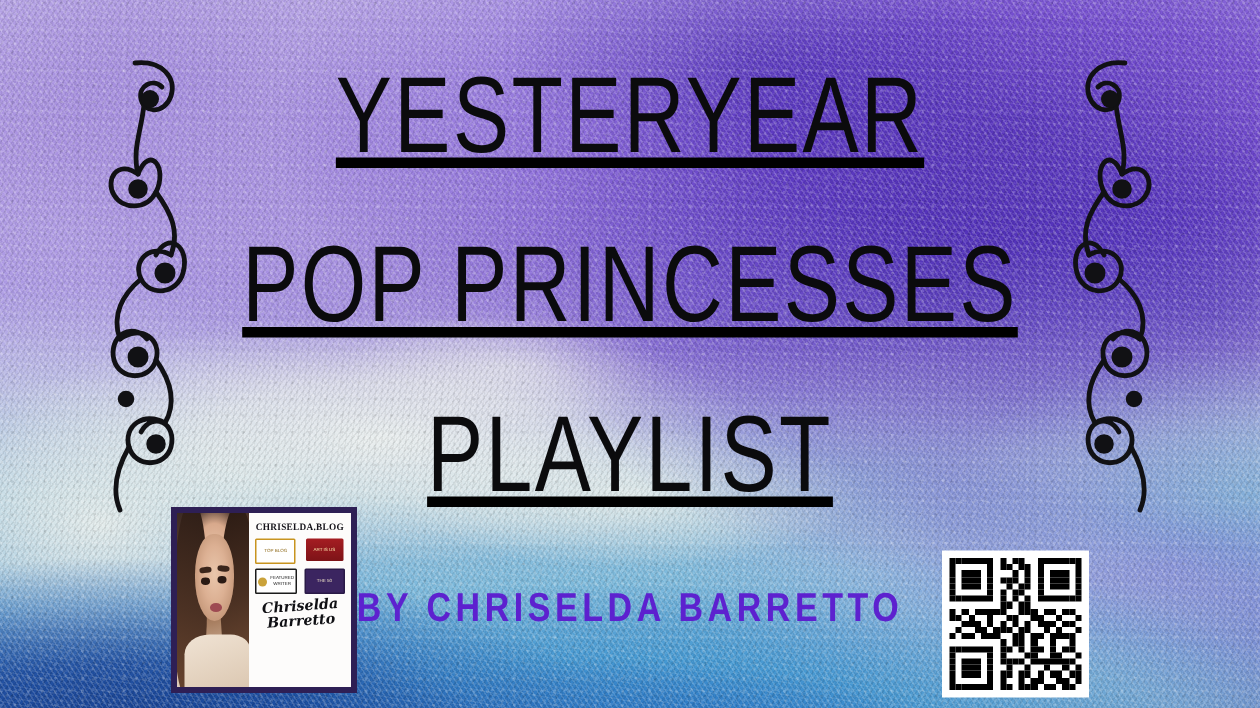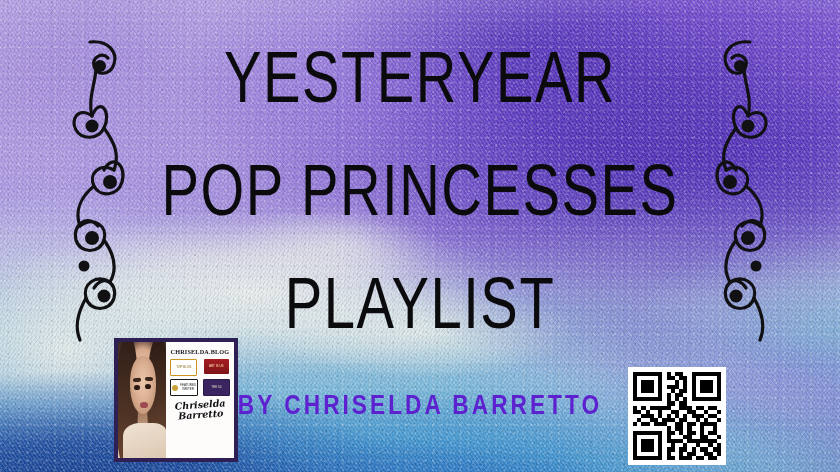--- a/index.html
+++ b/index.html
@@ -80,20 +80,21 @@
   .flourish{position:absolute;top:30px;width:96px;height:320px;}
   .flourish-left{left:48px;}
   .flourish-right{right:48px;transform:scaleX(-1);}
   .flourish svg{display:block;width:100%;height:100%;}
 
   
   .headlines{
     position:absolute;left:0;right:0;top:36px;
     text-align:center;
     pointer-events:none;
+    text-decoration:underline;
   }
   .hl{
     display:block;
     color:#0b0b0d;
     font-family:"Liberation Sans Narrow","Liberation Sans",sans-serif;
     font-weight:400;
     letter-spacing:2px;
     line-height:.93;
     transform:scaleX(.78);
     white-space:nowrap;

